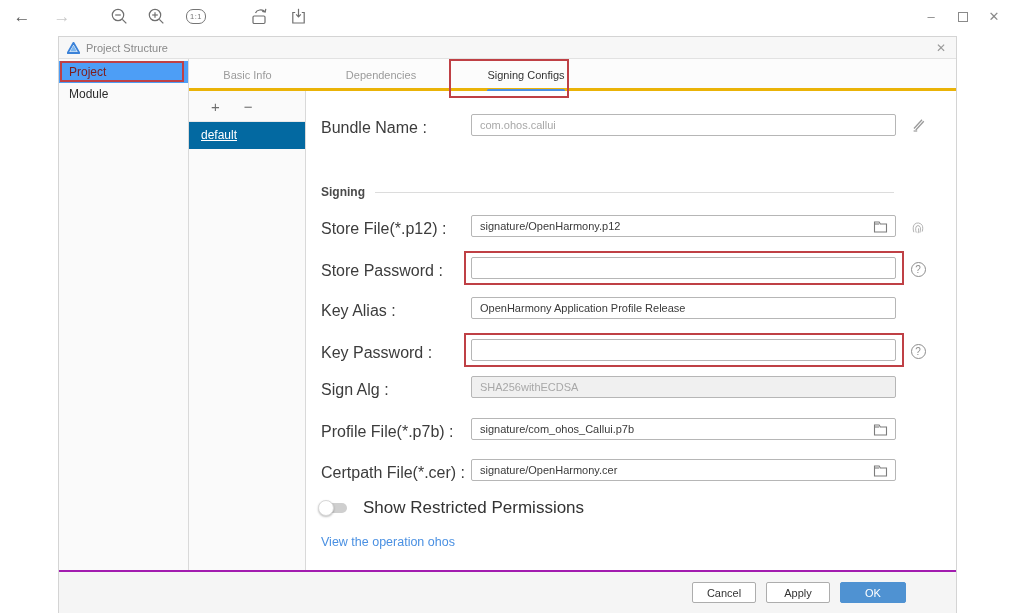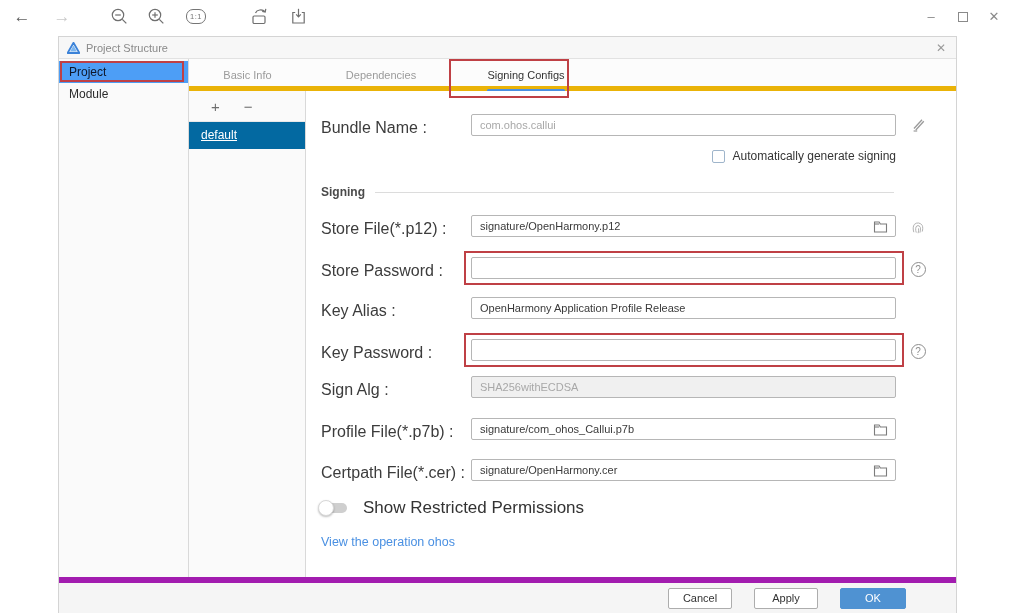--- a/index.html
+++ b/index.html
@@ -19,26 +19,26 @@
   .dialog { position:absolute; left:58px; top:36px; width:899px; height:577px; background:#fff; border:1px solid #d4d4d4; border-bottom:none; }
   .titlebar { position:absolute; top:0; left:0; right:0; height:22px; background:#f7f7f7; border-bottom:1px solid #e2e2e2; display:flex; align-items:center; padding:0 8px; }
   .dlg-title { font-size:11px; color:#8a8a8a; margin-left:6px; }
   .dlg-close { position:absolute; right:10px; top:0; height:22px; display:flex; align-items:center; color:#9a9a9a; font-size:12px; }
 
   .dbody { position:absolute; top:22px; left:0; right:0; bottom:36px; }
 
   
   .sidebar { position:absolute; left:0; top:0; bottom:0; width:130px; background:#fafafa; border-right:1px solid #d9d9d9; padding-top:2px; }
   .side-item { position:relative; height:22px; line-height:22px; font-size:12px; color:#2b2b2b; padding-left:10px; }
-  .side-item.selected { background:#4d9ef6; color:#0f172a; }
+  .side-item.selected { background:#4d9ef6; color:#7f1d1d; }
   .side-red { position:absolute; left:1px; top:2px; width:124px; height:21px; border:2px solid #bf4045; pointer-events:none; z-index:3; }
 
   
   .main { position:absolute; left:130px; top:0; right:0; bottom:0; }
-  .tabbar { position:absolute; top:0; left:0; right:0; height:32px; background:#fcfcfc; border-bottom:5px solid #eab308; display:flex; }
+  .tabbar { position:absolute; top:0; left:0; right:0; height:32px; background:#fcfcfc; border-bottom:3px solid #eab308; display:flex; }
   .tab { height:32px; display:flex; align-items:center; justify-content:center; font-size:11px; color:#9b9b9b; position:relative; }
   .tab.t1 { width:117px; } .tab.t2 { width:150px; } .tab.t3 { width:140px; }
   .tab.active { color:#333; }
   .tab.active::after { content:""; position:absolute; bottom:-1px; left:50%; transform:translateX(-50%); width:78px; height:3px; background:#4a90e2; border-radius:2px; }
   .tab-red { position:absolute; left:260px; top:0px; width:120px; height:39px; border:2px solid #bf4045; z-index:4; pointer-events:none; }
 
   .content { position:absolute; top:32px; left:0; right:0; bottom:0; }
   .listpanel { position:absolute; left:0; top:0; bottom:0; width:117px; background:#fafafa; border-right:1px solid #d9d9d9; }
   .listtools { height:31px; display:flex; align-items:center; gap:24px; padding-left:22px; border-bottom:1px solid #e8e8e8; }
   .ltool { font-size:15px; color:#6e6e6e; line-height:1; }
@@ -69,21 +69,21 @@
   .chk-label { font-size:12px; color:#353535; }
 
   .toggle-row { position:absolute; left:15px; display:flex; align-items:center; gap:16px; height:18px; }
   .toggle { position:relative; width:26px; height:10px; background:#cfcfcf; border-radius:5px; }
   .knob { position:absolute; left:-3px; top:-3px; width:16px; height:16px; background:#fff; border:1px solid #d8d8d8; border-radius:50%; box-shadow:0 1px 2px rgba(0,0,0,.25); }
   .toggle-label { font-size:17px; color:#333; }
 
   .guide-link { position:absolute; left:15px; font-size:12.5px; color:#4a90e2; text-decoration:none; }
 
   
-  .footer { position:absolute; left:0; right:0; bottom:0; height:36px; background:#f5f5f5; border-top:6px solid #a21caf; display:flex; align-items:center; justify-content:flex-end; gap:22px; padding-right:50px; }
+  .footer { position:absolute; left:0; right:0; bottom:0; height:43px; background:#f5f5f5; border-top:2px solid #a21caf; display:flex; align-items:center; justify-content:flex-end; gap:10px; padding-right:50px; }
   .btn { width:64px; height:21px; font-size:11px; font-family:"Liberation Sans",sans-serif; background:#fff; border:1px solid #adadad; border-radius:2px; color:#333; }
   .btn.ok { width:66px; background:#4f92d2; border-color:#4f92d2; color:#fff; }
 
   svg { display:block; }
 </style>
 </head>
 <body>
 
 <div class="screen">
 
@@ -174,24 +174,20 @@
               <input class="ffield dis" disabled="" value="com.ohos.callui" style="">
               <span class="side-ico" style="top:2px">
                 <svg width="14" height="14" viewBox="0 0 14 14">
                     <line x1="3" y1="10.5" x2="11" y2="1.8" stroke="#9a9a9a" stroke-width="1.3"></line>
                     <line x1="4.8" y1="12" x2="12.8" y2="3.3" stroke="#9a9a9a" stroke-width="1.3"></line>
                     <line x1="2.6" y1="13" x2="6.2" y2="13" stroke="#9a9a9a" stroke-width="1.2"></line>
                   </svg>
               </span>
             </div>
 
-            <div class="chk-row" style="top:58px">
-              <input type="checkbox" class="chk" style="">
-              <span class="chk-label">Automatically generate signing</span>
-            </div>
 
             <div class="section-row" style="top:94px">
               <span class="section-title">Signing</span>
               <span class="section-line"></span>
             </div>
 
             <div class="frow" style="top:124px">
               <span class="flabel">Store File(*.p12) :</span>
               <input class="ffield withfolder" value="signature/OpenHarmony.p12" style="">
               <span class="folder-btn">

